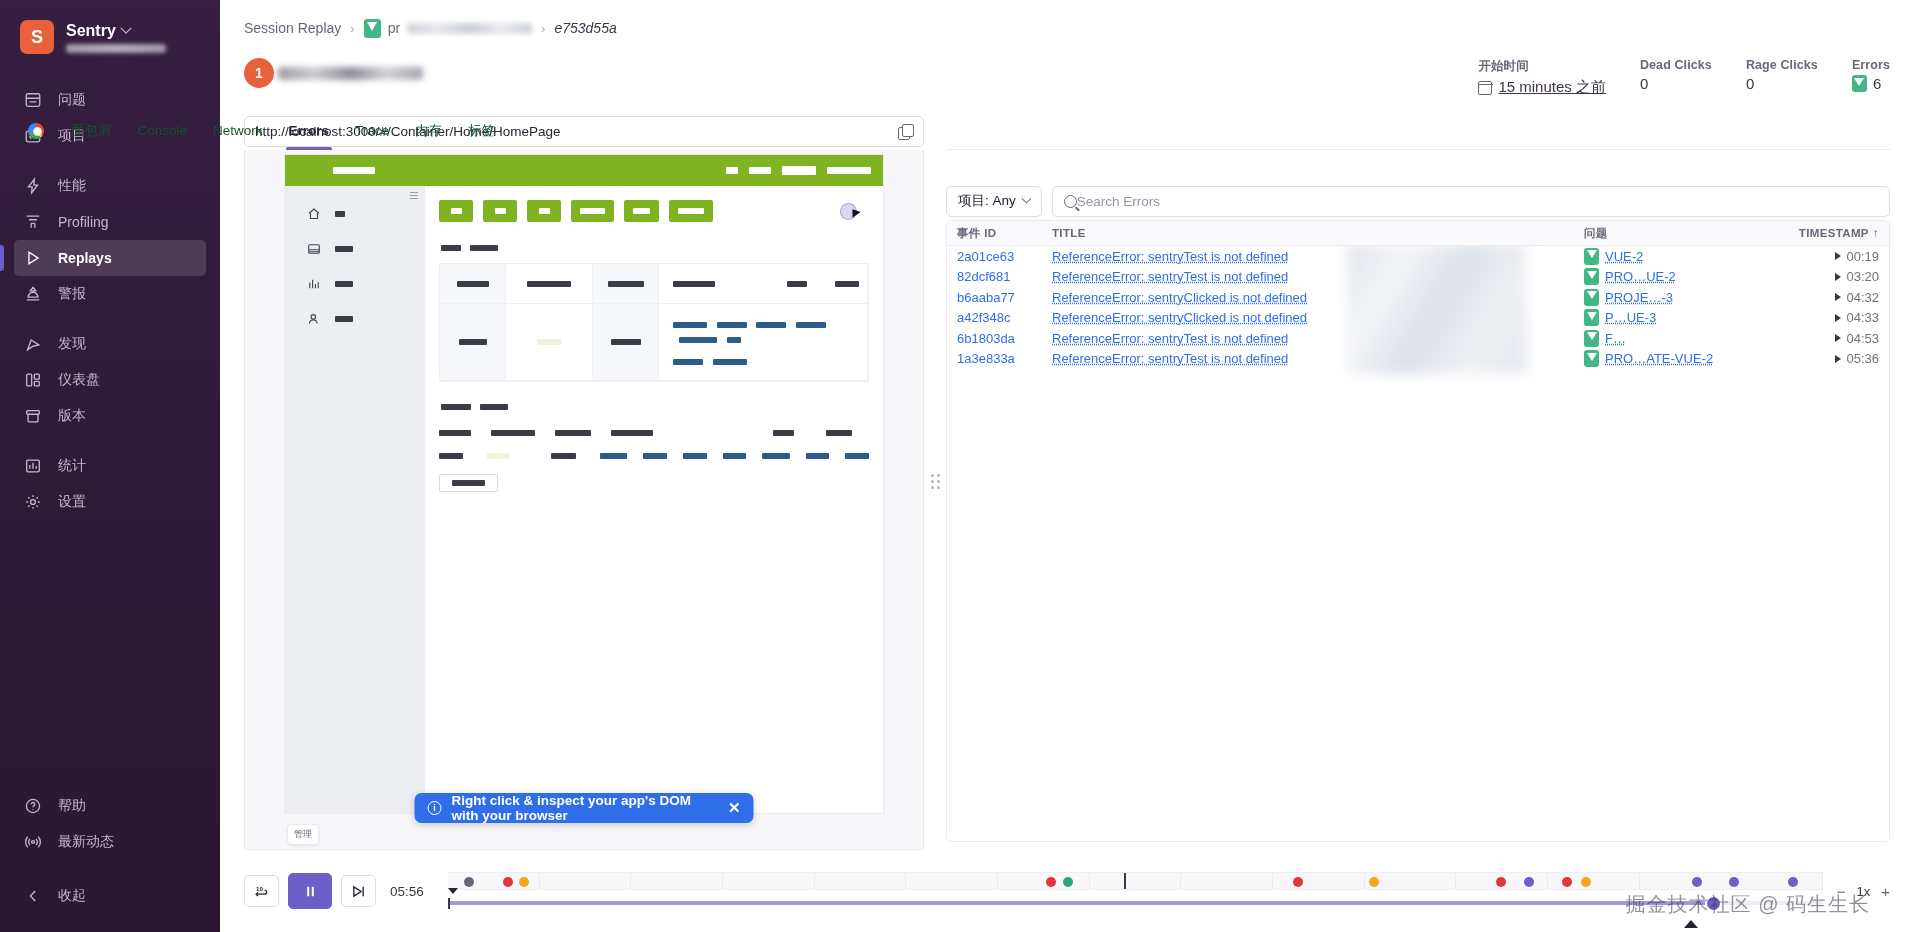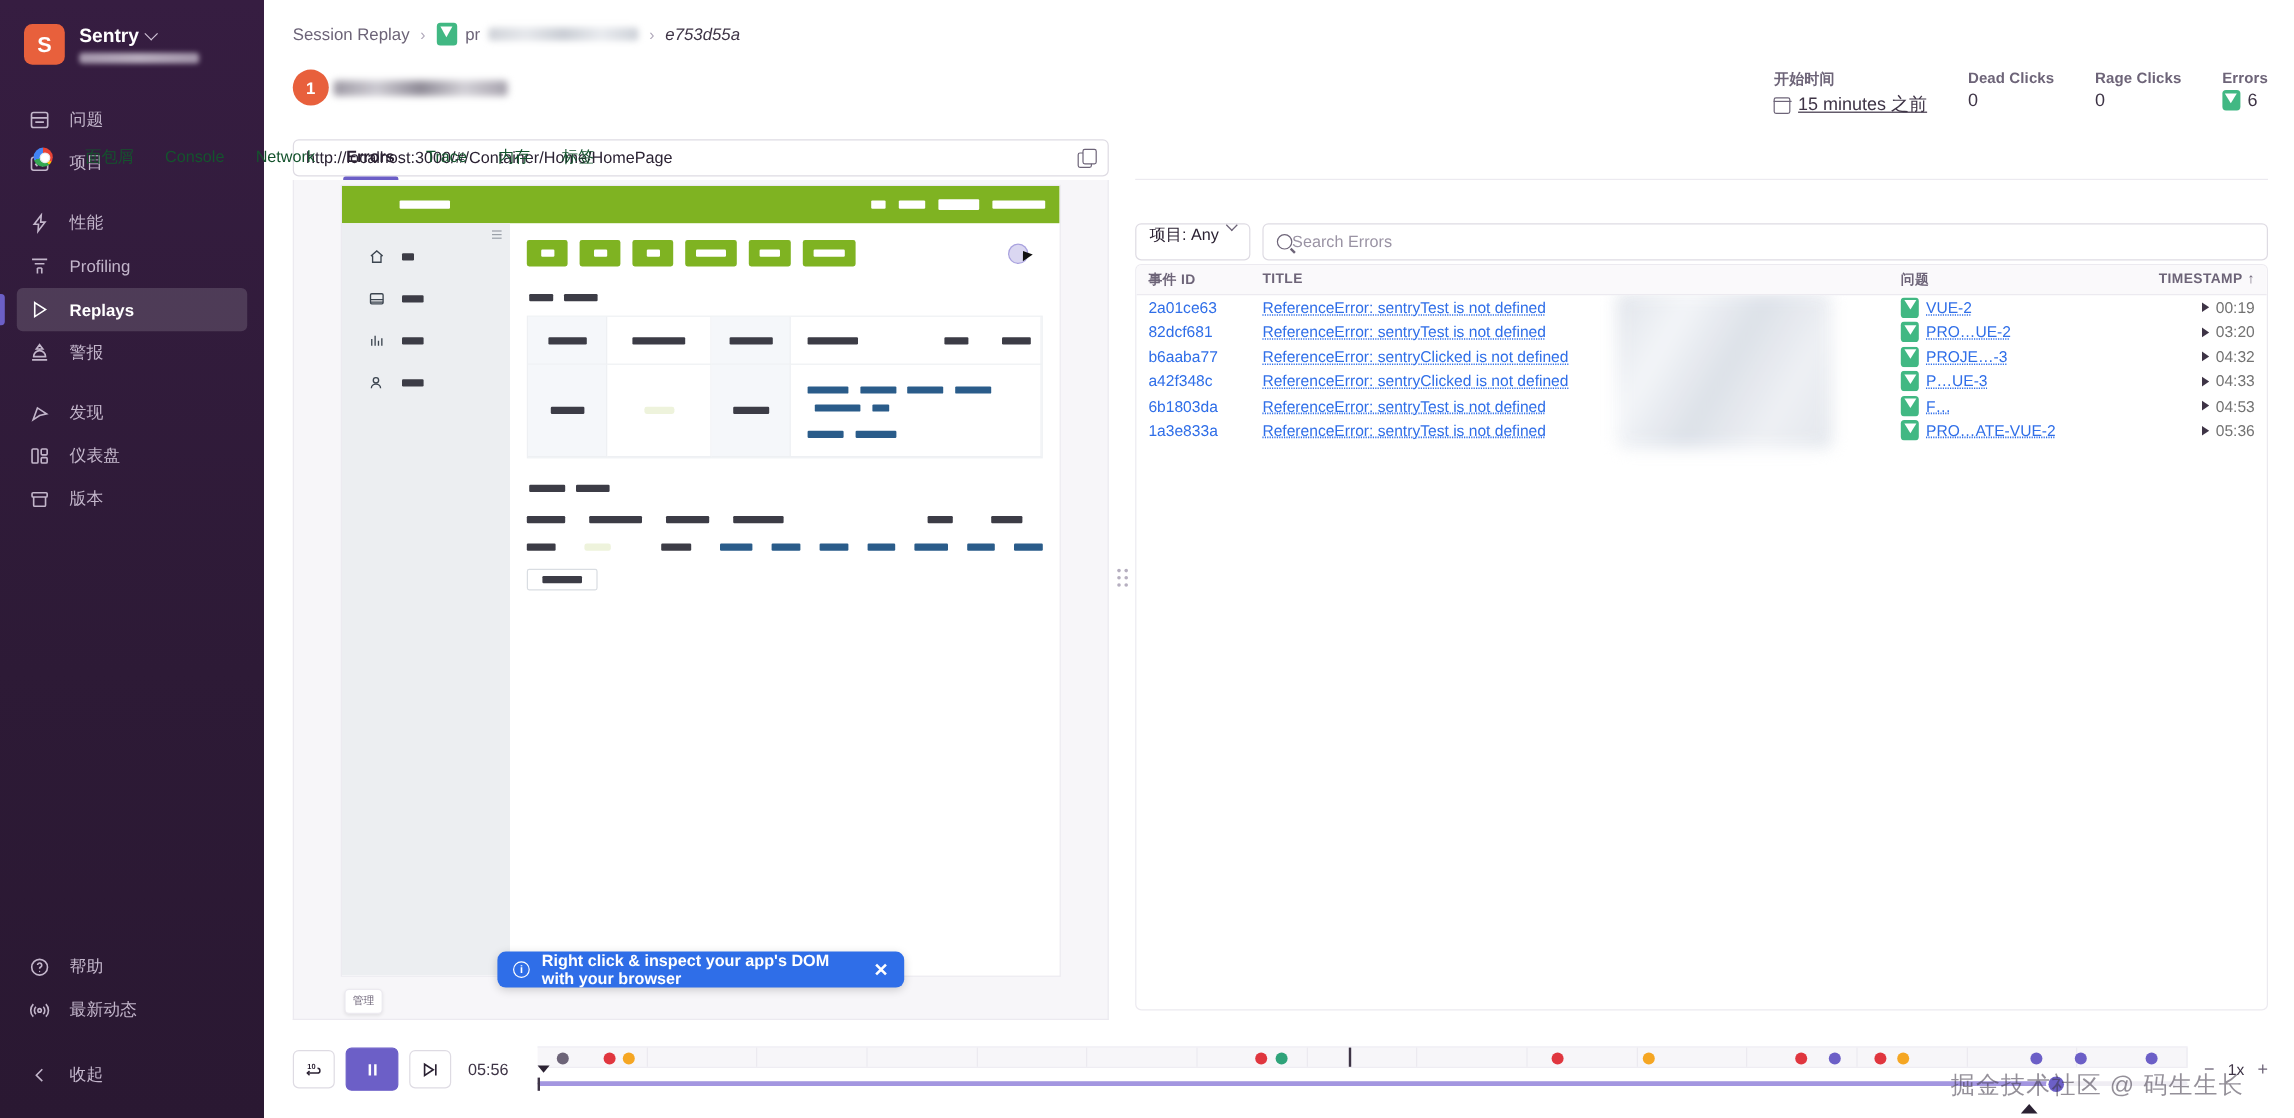--- a/index.html
+++ b/index.html
@@ -180,21 +180,21 @@
   .toast .x { font-size:15px; cursor:pointer; margin-left:3px;}
   .tooltip-mini {
     position:absolute; left:42px; bottom:4px; background:#fff; border:1px solid #eceaf0; border-radius:4px;
     padding:3px 6px; font-size:9px; color:#6d6478; box-shadow:0 1px 3px rgba(0,0,0,.08);
   }
 
   
   .errbar { display:flex; gap:10px; align-items:center; height:38px; flex:0 0 38px; margin-top:32px;}
   .proj-select {
     height:31px; border:1px solid #dedbe3; border-radius:5px; background:#fff;
-    display:flex; gap:7px; padding:0 11px; font-size:13.5px; color:#2b2233; cursor:pointer; white-space:nowrap;
+    display:flex; align-items:center; gap:7px; padding:0 11px; font-size:13.5px; color:#2b2233; cursor:pointer; white-space:nowrap;
   }
   .proj-select .cv { width:7px;height:7px;border-right:1.5px solid #6d6478;border-bottom:1.5px solid #6d6478;transform:rotate(45deg) translate(-2px,-2px);}
   .search {
     flex:1; height:31px; border:1px solid #dedbe3; border-radius:5px; background:#fff;
     display:flex; align-items:center; gap:0; padding:0 11px;
   }
   .search .ph { color:#9a93a4; font-size:13.5px;}
   .mag { width:13px;height:13px;border:1.5px solid #6d6478;border-radius:50%;position:relative;flex:0 0 13px;}
   .mag::after { content:""; position:absolute; right:-4px; bottom:-3px; width:5px;height:1.5px;background:#6d6478;transform:rotate(45deg);}
 
@@ -348,20 +348,40 @@
         <span class="sb-ico">
             <svg viewBox="0 0 20 20">
               <rect x="3" y="4" width="14" height="4" rx="1"></rect>
               <path d="M4.5 8v7.5a1 1 0 001 1h9a1 1 0 001-1V8"></path>
             </svg>
           </span>
         <span>版本</span>
       </div>
     </div>
 
+    <div class="sb-group">
+      <div class="sb-item">
+        <span class="sb-ico">
+            <svg viewBox="0 0 20 20">
+              <rect x="3" y="3.5" width="14" height="13" rx="1.5"></rect>
+              <path d="M6.5 13V9M10 13V6.5M13.5 13v-3"></path>
+            </svg>
+          </span>
+        <span>统计</span>
+      </div>
+      <div class="sb-item">
+        <span class="sb-ico">
+            <svg viewBox="0 0 20 20">
+              <circle cx="10" cy="10" r="2.7"></circle>
+              <path d="M10 2.5v2M10 15.5v2M2.5 10h2M15.5 10h2M4.7 4.7l1.4 1.4M13.9 13.9l1.4 1.4M15.3 4.7l-1.4 1.4M6.1 13.9l-1.4 1.4"></path>
+            </svg>
+          </span>
+        <span>设置</span>
+      </div>
+    </div>
 
     <div class="sb-bottom">
       <div class="sb-item">
         <span class="sb-ico">
             <svg viewBox="0 0 20 20">
               <circle cx="10" cy="10" r="7.3"></circle>
               <path d="M8.1 8a1.95 1.95 0 113.3 1.5c-.7.6-1.4.9-1.4 1.9"></path>
               <circle cx="10" cy="14" r=".6" fill="currentColor" stroke="none"></circle>
             </svg>
           </span>

